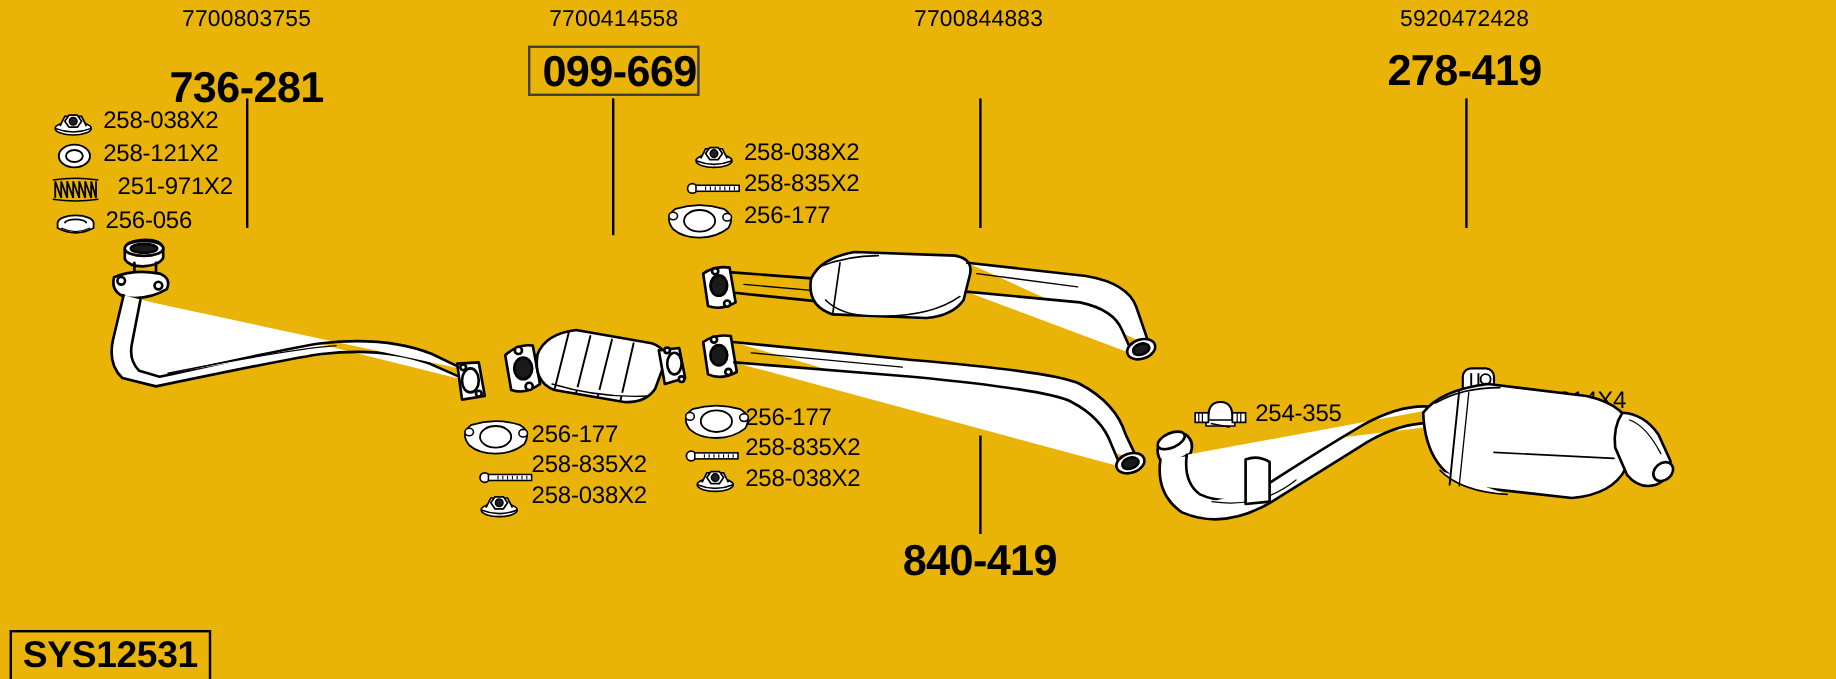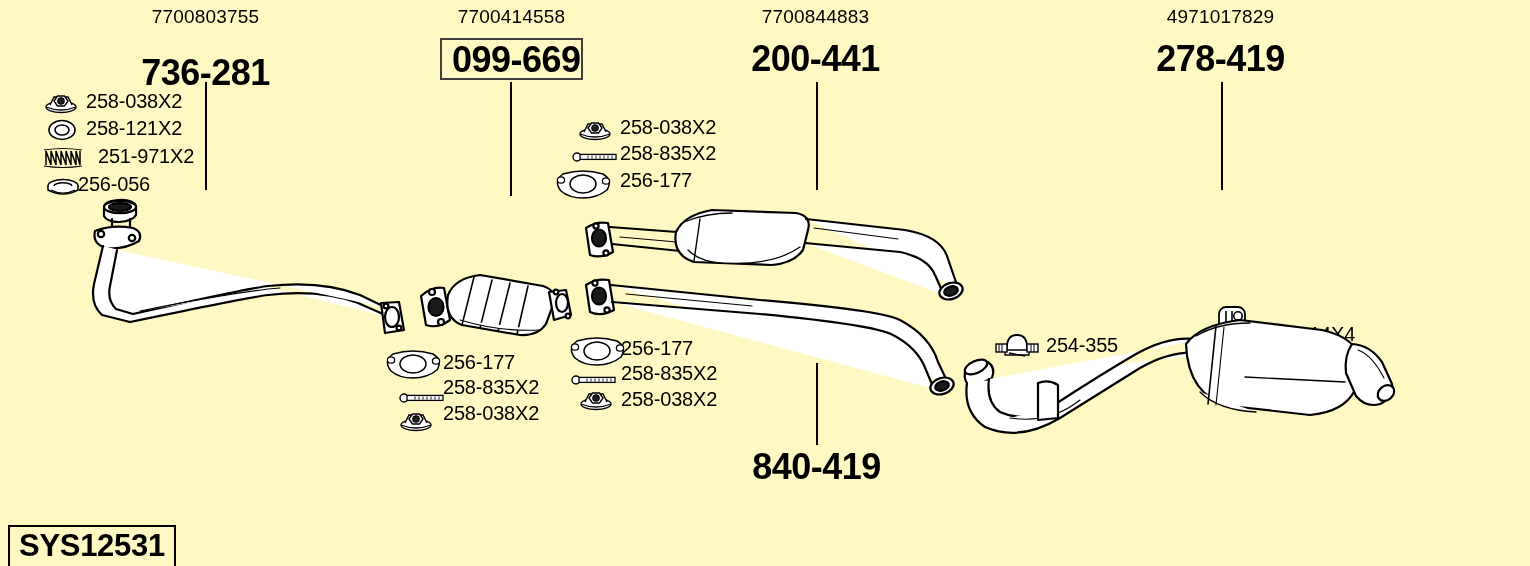--- a/index.html
+++ b/index.html
@@ -4,21 +4,21 @@
 <style>
   html, body {
     margin: 0;
     padding: 0;
     background: #ffffff;
   }
   #page {
     position: relative;
     width: 1530px;
     height: 566px;
-    background: #fef9c3;
+    background: #eab308;
     font-family: "Liberation Sans", sans-serif;
     color: #000000;
     overflow: hidden;
   }
   .abs { position: absolute; }
   .oem {
     font-size: 19px;
     letter-spacing: 0.2px;
     white-space: nowrap;
     text-align: center;
@@ -61,24 +61,23 @@
 
   <div class="abs oem" style="left:98px; top:6px; width:215px;">7700803755</div>
   <div class="abs partno" style="left:98px; top:52px; width:215px;">736-281</div>
   <div class="abs leader" style="left:205px; top:82px; height:108px;"></div>
 
   <div class="abs oem" style="left:404px; top:6px; width:215px;">7700414558</div>
   <div class="abs partno boxed" style="left:440px; top:38px; width:143px; height:42px; line-height:36px;">099-669</div>
   <div class="abs leader" style="left:510px; top:82px; height:114px;"></div>
 
   <div class="abs oem" style="left:708px; top:6px; width:215px;">7700844883</div>
-  <div class="abs partno" style="left:708px; top:38px; width:215px;">200-441</div>
   <div class="abs leader" style="left:816px; top:82px; height:108px;"></div>
 
-  <div class="abs oem" style="left:1113px; top:6px; width:215px;">4971017829</div>
+  <div class="abs oem" style="left:1113px; top:6px; width:215px;">5920472428</div>
   <div class="abs partno" style="left:1113px; top:38px; width:215px;">278-419</div>
   <div class="abs leader" style="left:1221px; top:82px; height:108px;"></div>
 
   <div class="abs leader" style="left:816px; top:363px; height:82px;"></div>
   <div class="abs partno" style="left:709px; top:446px; width:215px;">840-419</div>
 
   <div class="abs sysid" style="left:8px; top:525px;">SYS12531</div>
 
   <div class="abs" style="left:44px; top:92px;">
 
@@ -111,21 +110,21 @@
     <div class="abs acc-label" style="left:42px; top:53px;margin-left:12px;">251-971X2</div>
 
     <div class="abs" style="left:1px; top:84px;">
       <svg width="36" height="24" viewBox="0 0 36 24">
         <ellipse cx="18" cy="10" rx="15" ry="6.5" fill="#fff" stroke="#000" stroke-width="1.5"></ellipse>
         <ellipse cx="18" cy="10" rx="9" ry="3.2" fill="#fff" stroke="#000" stroke-width="1.4"></ellipse>
         <path d="M3 10 L3 14 Q18 22 33 14 L33 10" fill="#fff" stroke="#000" stroke-width="1.5"></path>
         <path d="M6 14 Q18 20 30 14" fill="none" stroke="#000" stroke-width="1.1"></path>
       </svg>
     </div>
-    <div class="abs acc-label" style="left:34px; top:81px;">256-056</div>
+    <div class="abs acc-label" style="left:44px; top:81px;">256-056</div>
   </div>
 
   <div class="abs" style="left:573px; top:118px;">
 
     <div class="abs" style="left:5px; top:1px;">
       <svg width="34" height="22" viewBox="0 0 34 22">
         <ellipse cx="17" cy="15" rx="15" ry="5.5" fill="#fff" stroke="#000" stroke-width="1.4"></ellipse>
         <path d="M6 13 L10 5 L24 5 L28 13" fill="#fff" stroke="#000" stroke-width="1.4"></path>
         <polygon points="10,9 13.5,4 20.5,4 24,9 20.5,14 13.5,14" fill="#fff" stroke="#000" stroke-width="1.4"></polygon>
         <circle cx="17" cy="9" r="3.2" fill="#222" stroke="#000" stroke-width="1.2"></circle>

